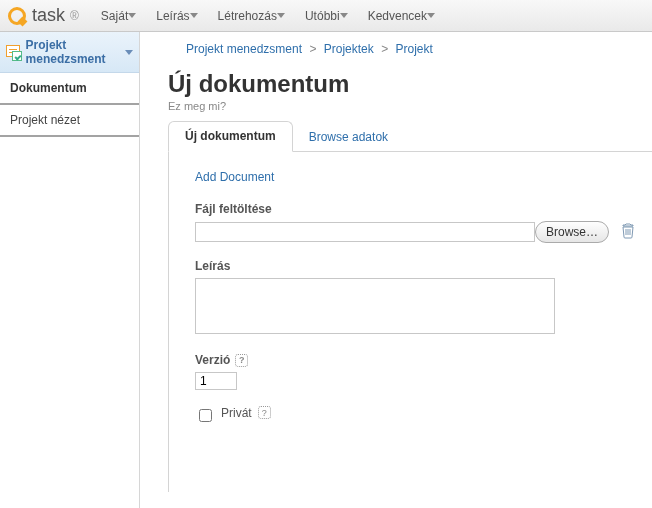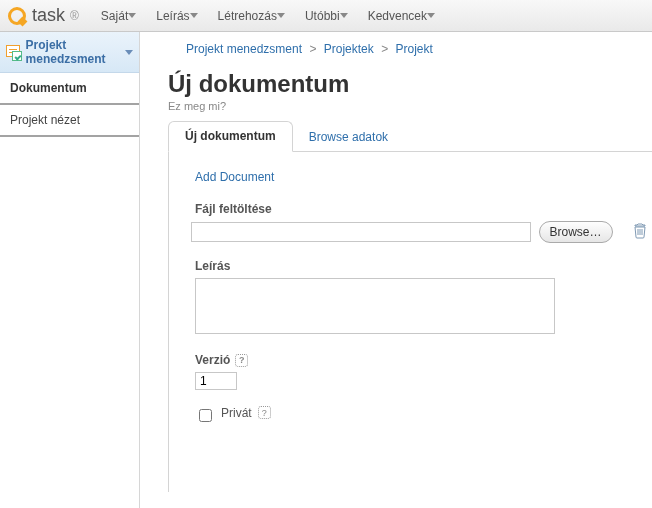--- a/index.html
+++ b/index.html
@@ -176,22 +176,20 @@
     font-weight: bold;
     color: #555;
     margin-bottom: 5px;
     display: flex;
     align-items: center;
     gap: 5px;
   }
   .file-row {
     display: flex;
     align-items: center;
-    gap: 8px;
-    justify-content: center;
   }
   .file-text {
     flex: 0 0 340px;
     height: 20px;
     border: 1px solid #c7c7c7;
     background: #fff;
     padding: 1px 4px;
     font-size: 12px;
   }
   .browse-btn {

